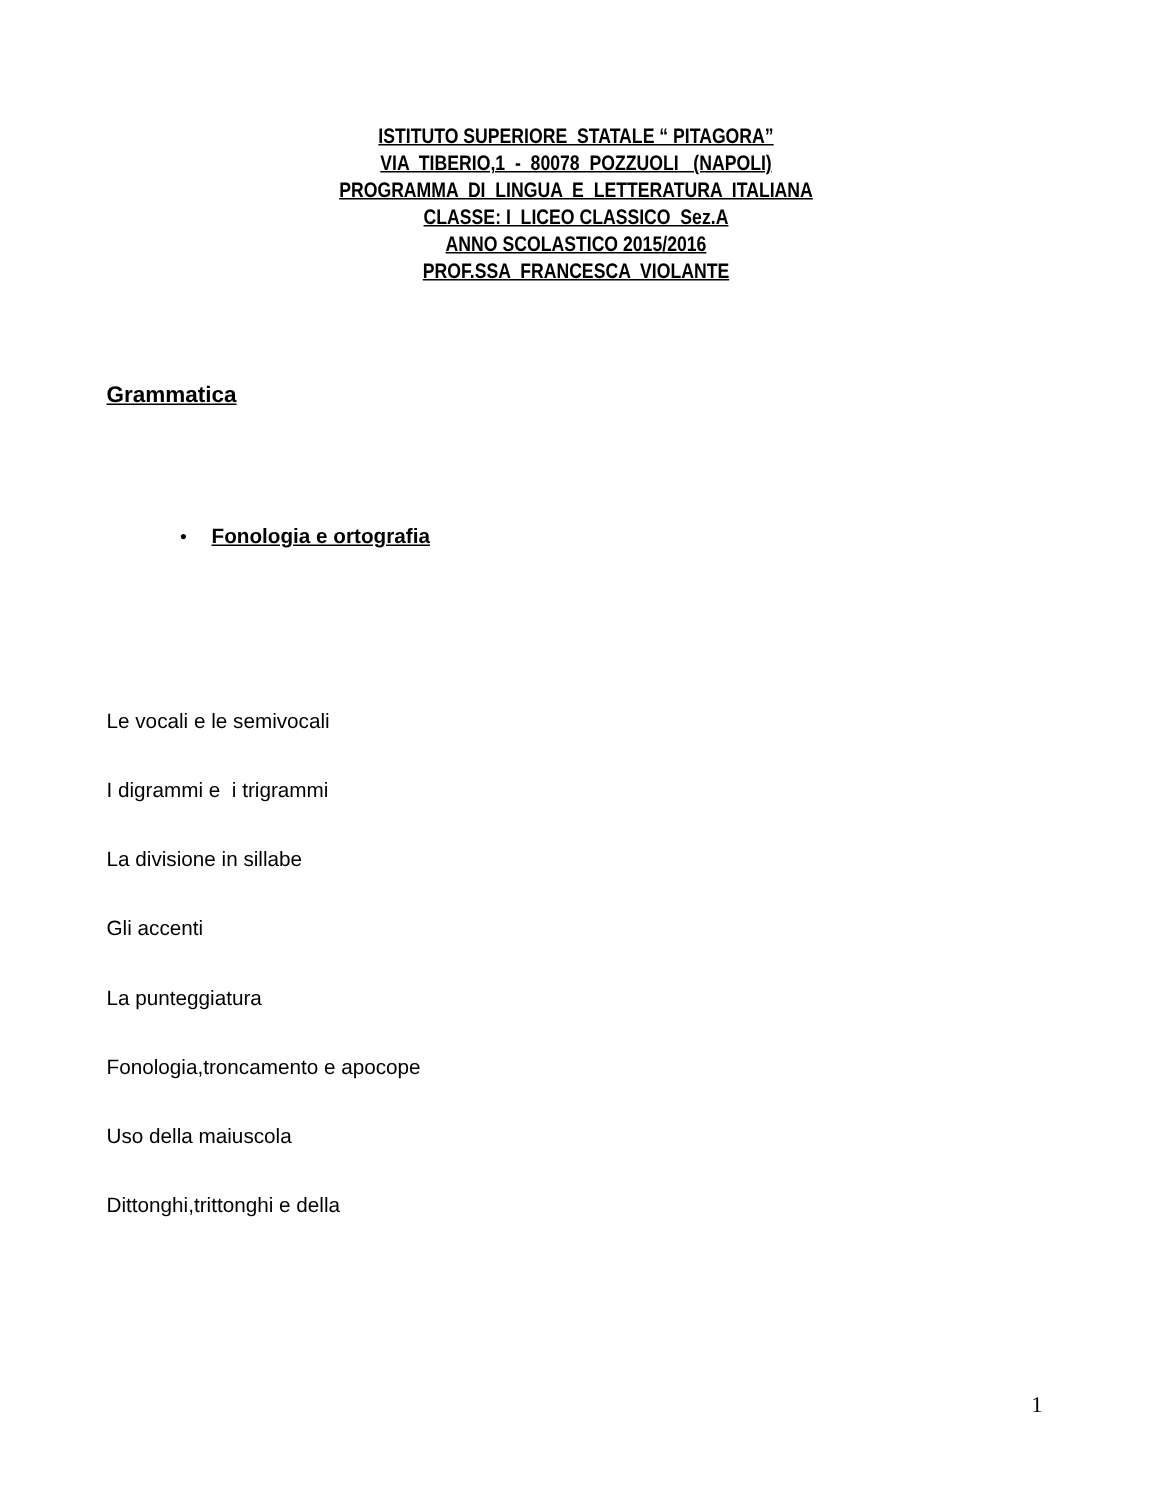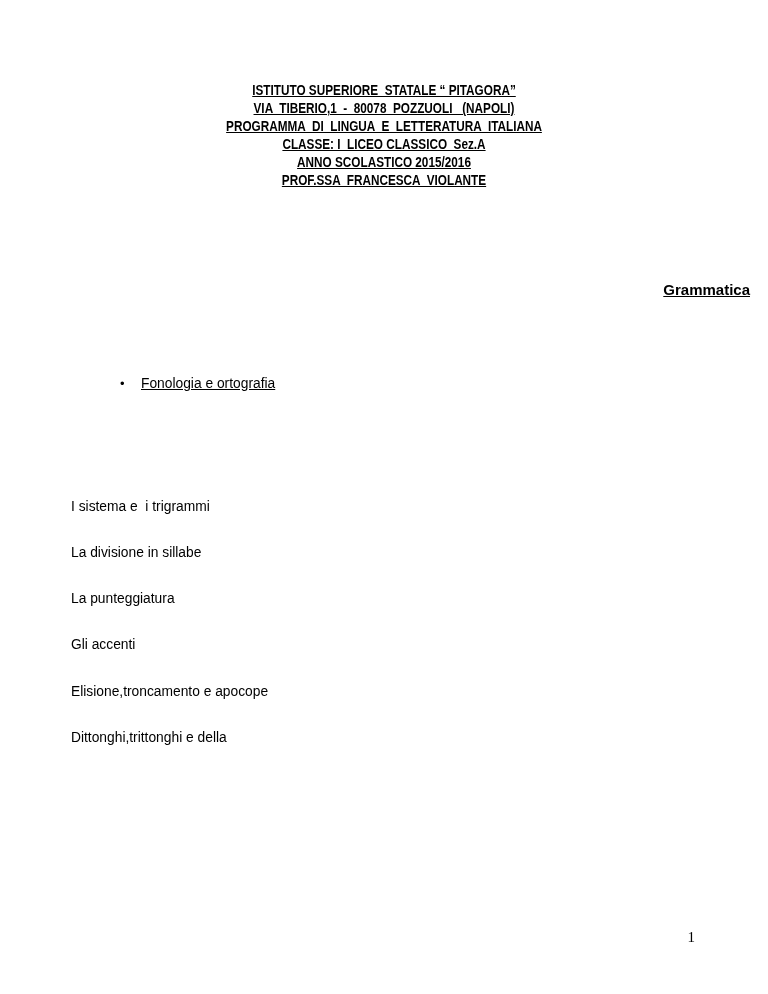--- a/index.html
+++ b/index.html
@@ -32,28 +32,27 @@
   }
   
   .doc-body {
     margin-left: 71px;
     margin-right: 18px;
     font-size: 13.8px;
     line-height: 15.4px;
     white-space: pre;
   }
   .heading {
-    margin-top: 46px;
+    margin-top: 20px;
     font-size: 15px;
     line-height: 17px;
     font-weight: 700;
     text-decoration: underline;
-    text-align: right;
   }
-  .u { text-decoration: underline; }
+  .u { text-decoration: underline; font-weight: bold; }
   .bullet-line { }
   .bullet-fonologia { margin-top: 16px; }
   .bullet-glyph {
     display: inline-block;
     width: 21px;
     margin-left: 26px;
     font-size: 13px;
   }
   .topic-list { margin-top: 15px; }
   .line { }
@@ -83,25 +82,27 @@
 
   <main class="doc-body">
 
     <div class="heading">Grammatica</div>
 
     <div class="bullet-line bullet-fonologia">
       <span class="bullet-glyph">•</span><span class="u">Fonologia e ortografia</span>
     </div>
 
     <div class="topic-list">
-      <div class="line">I sistema e  i trigrammi</div>
+      <div class="line">Le vocali e le semivocali</div>
+      <div class="line">I digrammi e  i trigrammi</div>
       <div class="line">La divisione in sillabe</div>
+      <div class="line">Gli accenti</div>
       <div class="line">La punteggiatura</div>
-      <div class="line">Gli accenti</div>
-      <div class="line">Elisione,troncamento e apocope</div>
+      <div class="line">Fonologia,troncamento e apocope</div>
+      <div class="line">Uso della maiuscola</div>
       <div class="line">Dittonghi,trittonghi e della</div>
     </div>
 
     
 
     
 
     
 
     

